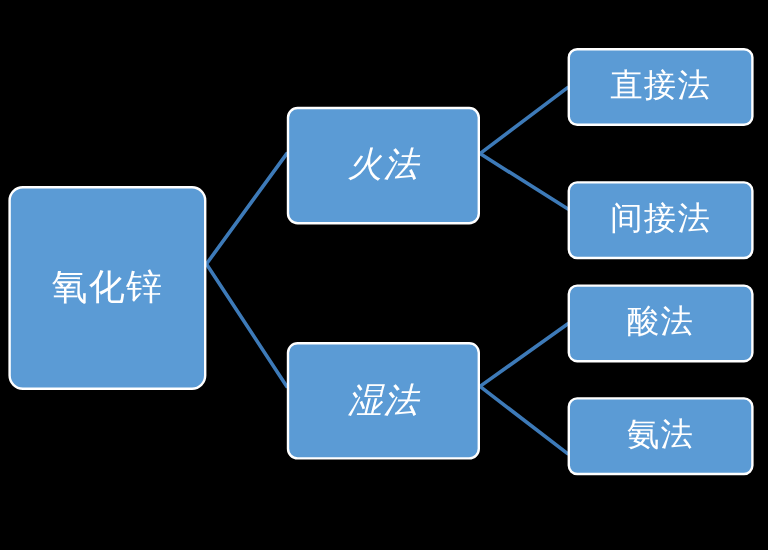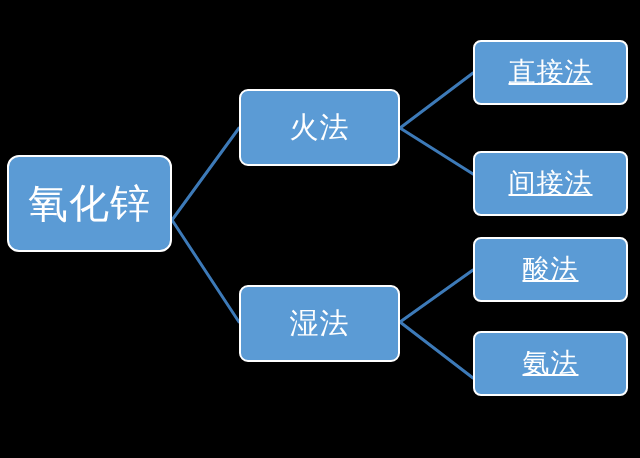--- a/index.html
+++ b/index.html
@@ -41,39 +41,39 @@
     box-shadow: 0 0 0 0 rgba(0,0,0,0);
   }
   .node .line-text {
     display: block;
     white-space: nowrap;
   }
   .node-root {
     left: 7px;
     top: 155px;
     width: 165px;
-    height: 97px;
-    font-size: 40px;
+    height: 170px;
+    font-size: 30px;
     border-radius: 12px;
   }
   .node-l2 {
     width: 161px;
-    height: 77px;
+    height: 98px;
     font-size: 29px;
+    font-style: italic;
   }
   .node-fire { left: 239px; top: 89px; }
   .node-wet  { left: 239px; top: 285px; }
 
   .node-leaf {
     left: 473px;
     width: 155px;
     height: 65px;
     font-size: 27px;
     border-radius: 8px;
-    text-decoration: underline;
   }
   .node-direct   { top: 40px; }
   .node-indirect { top: 141px; margin-top: 10px; }
   .node-acid     { top: 237px; }
   .node-ammonia  { top: 331px; }
 </style>
 </head>
 <body>
 
 <div id="canvas">

